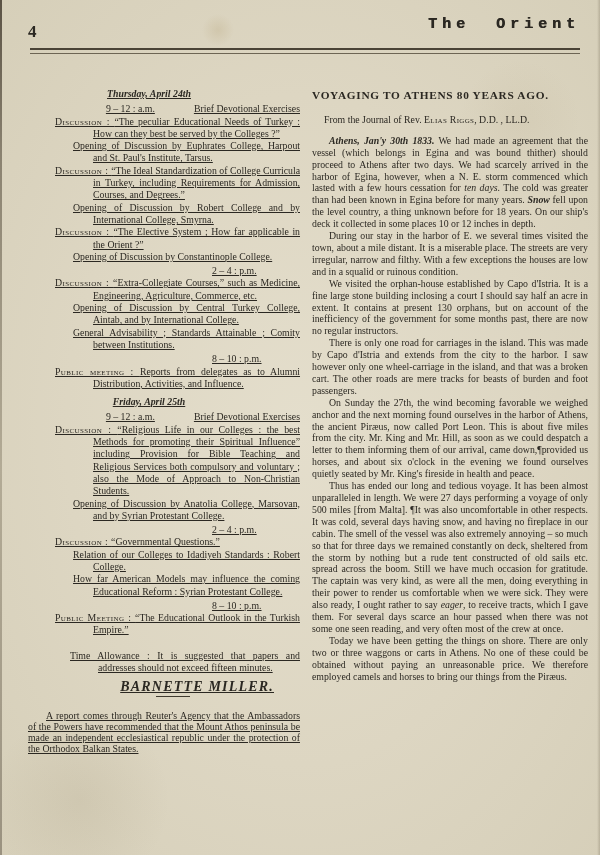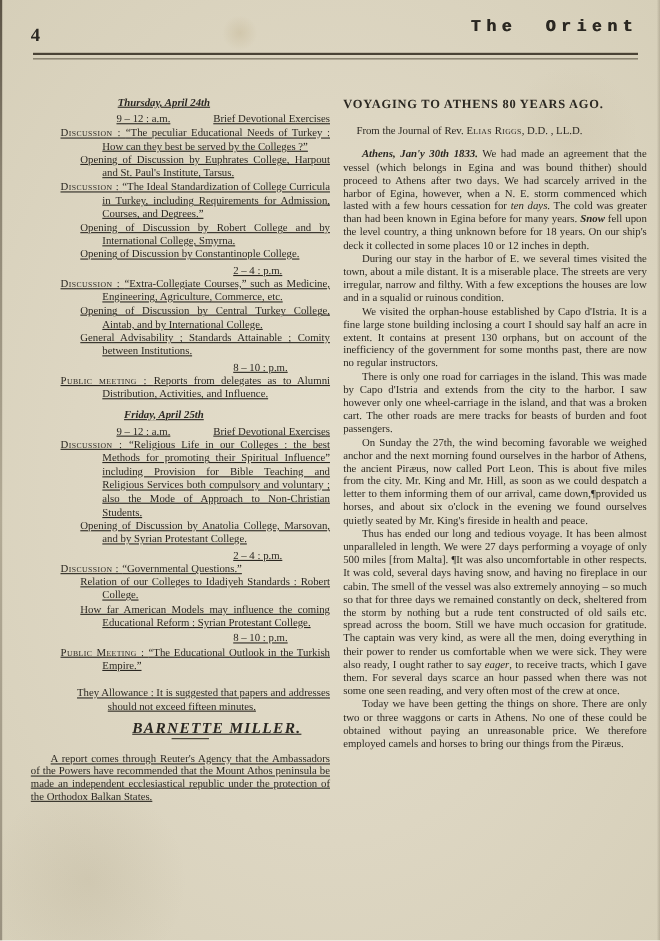--- a/index.html
+++ b/index.html
@@ -71,20 +71,21 @@
     <div>
         <div class="sec sec-date-heading">Thursday, April 24th</div>
         <div class="sec sec-time">
           <span class="time-label">9 – 12 :  a.m.</span>
           <span>Brief Devotional Exercises</span>
         </div>
         <div class="sec sec-disc"><span class="sc-label">Discussion :  </span>“The peculiar Educational Needs of Turkey :  How can they best be served by the Colleges ?”</div>
         <div class="sec sec-opening">Opening of Discussion by Euphrates College, Harpout and St. Paul's Institute, Tarsus.</div>
         <div class="sec sec-disc"><span class="sc-label">Discussion :  </span>“The Ideal Standardization of College Curricula in Turkey, including Requirements for Admission, Courses, and Degrees.”</div>
         <div class="sec sec-opening">Opening of Discussion by Robert College and by International College, Smyrna.</div>
+        <div class="sec sec-disc"><span class="sc-label">Discussion :  </span>“The Elective System ;  How far applicable in the Orient ?”</div>
         <div class="sec sec-opening">Opening of Discussion by Constantinople College.</div>
         <div class="sec sec-time">
           <span class="time-label">2 – 4 :  p.m.</span>
           <span></span>
         </div>
         <div class="sec sec-disc"><span class="sc-label">Discussion :  </span>“Extra-Collegiate Courses,” such as Medicine, Engineering, Agriculture, Commerce, etc.</div>
         <div class="sec sec-opening">Opening of Discussion by Central Turkey College, Aintab, and by International College.</div>
         <div class="sec sec-opening">General Advisability ;  Standards Attainable ;  Comity between Institutions.</div>
         <div class="sec sec-time">
           <span class="time-label">8 – 10 :  p.m.</span>
@@ -103,21 +104,21 @@
           <span></span>
         </div>
         <div class="sec sec-disc"><span class="sc-label">Discussion :  </span>“Governmental Questions.”</div>
         <div class="sec sec-opening">Relation of our Colleges to Idadiyeh Standards :  Robert College.</div>
         <div class="sec sec-opening">How far American Models may influence the coming Educational Reform :  Syrian Protestant College.</div>
         <div class="sec sec-time">
           <span class="time-label">8 – 10 :  p.m.</span>
           <span></span>
         </div>
         <div class="sec sec-disc"><span class="sc-label">Public Meeting :  </span>“The Educational Outlook in the Turkish Empire.”</div>
-        <div class="sec sec-allowance">They Allowance :  It is suggested that papers and addresses should not exceed fifteen minutes.</div>
+        <div class="sec sec-allowance">Time Allowance :  It is suggested that papers and addresses should not exceed fifteen minutes.</div>
         <div class="sec sec-signature">BARNETTE MILLER.</div>
         <div class="sec sec-paragraph">A report comes through Reuter's Agency that the Ambassadors of the Powers have recommended that the Mount Athos peninsula be made an independent ecclesiastical republic under the protection of the Orthodox Balkan States.</div>
       </div>
   </div>
   <div class="col-right">
     <div class="article-title">VOYAGING TO ATHENS 80 YEARS AGO.</div>
     <div class="article-byline"><span>From the Journal of Rev. </span><span class="s-sc">Elias Riggs</span><span>, D.D. ,  LL.D.</span></div>
     <div>
         <p class="article-par"><span class="s-bi">Athens, Jan'y 30th 1833.</span><span>  We had made an agreement that the vessel (which belongs in Egina and was bound thither) should proceed to Athens after two days. We had scarcely arrived in the harbor of Egina, however, when a N. E. storm commenced which lasted with a few hours cessation for </span><span class="s-i">ten days</span><span>.  The cold was greater than had been known in Egina before for many years.  </span><span class="s-bi">Snow</span><span> fell upon the level country, a thing unknown before for 18 years.  On our ship's deck it collected in some places 10 or 12 inches in depth.</span></p>
         <p class="article-par"><span>During our stay in the harbor of E. we several times visited the town, about a mile distant.  It is a miserable place. The streets are very irregular, narrow and filthy.  With a few exceptions the houses are low and in a squalid or ruinous condition.</span></p>

